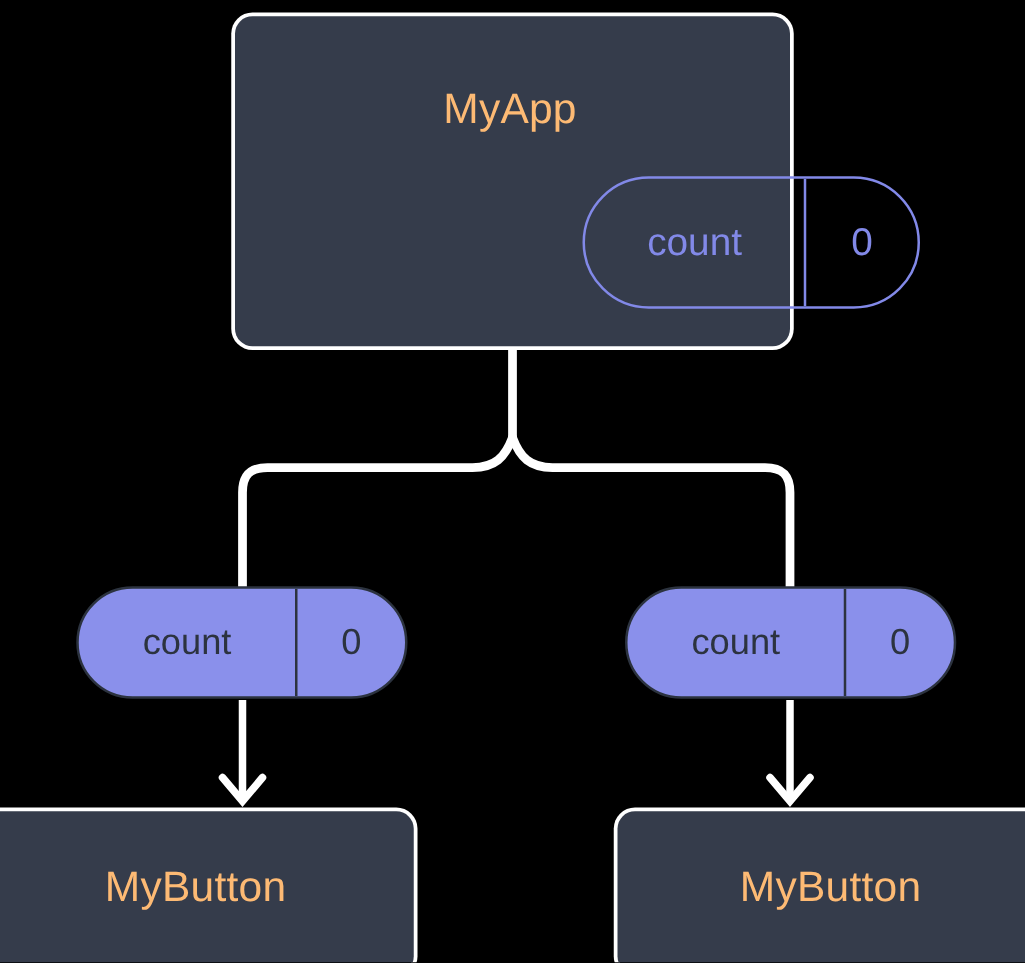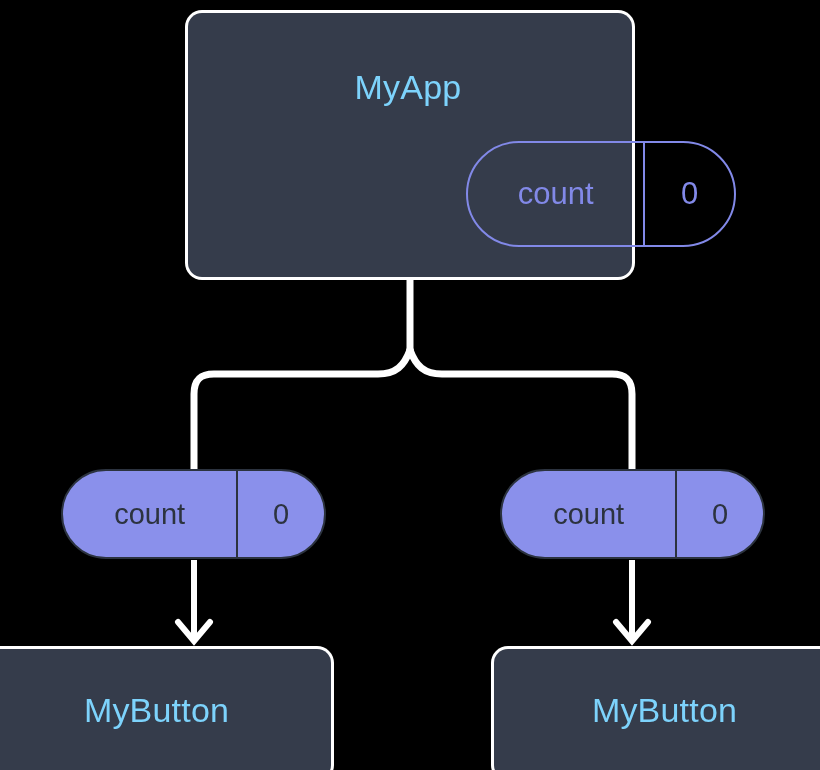--- a/index.html
+++ b/index.html
@@ -30,21 +30,21 @@
     background: #353C4B;
     border-radius: 14px;
     box-shadow: 0 0 0 3px #ffffff;
     box-sizing: border-box;
   }
   .node-box .node-title {
     position: absolute;
     left: 0;
     right: 4px;
     text-align: center;
-    color: #7dd3fc;
+    color: #fdba74;
     font-size: 34px;
     font-weight: 400;
     letter-spacing: 0.2px;
   }
 
   #root-box {
     left: 188px;
     top: 13px;
     width: 444px;
     height: 264px;

